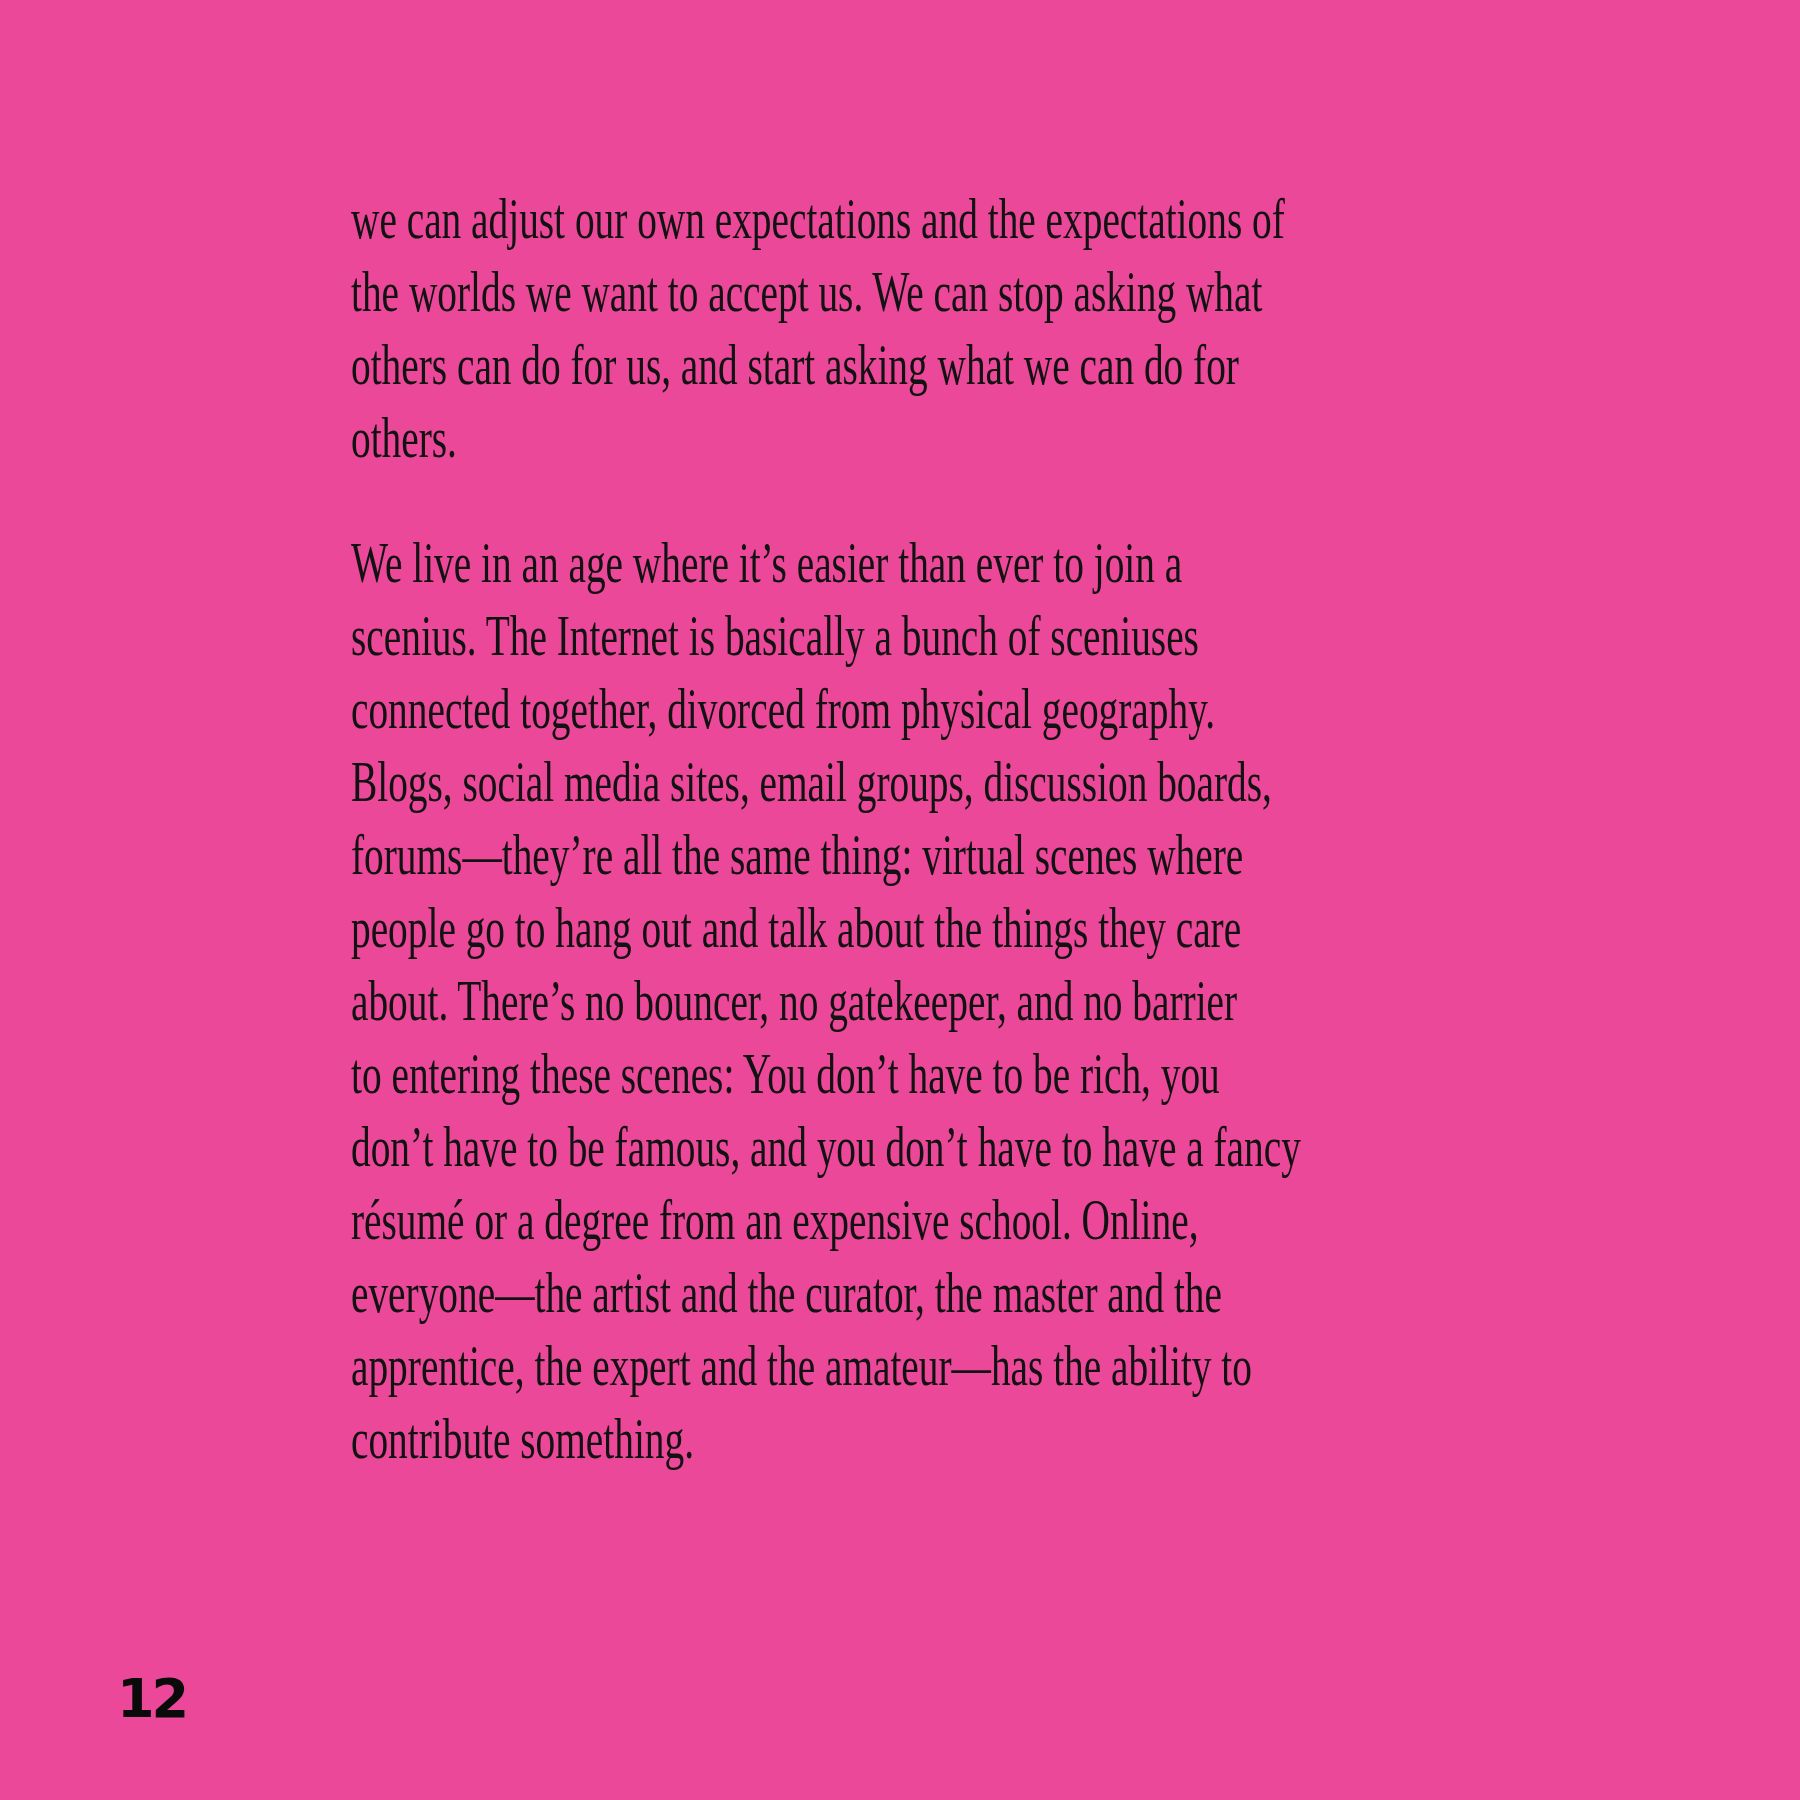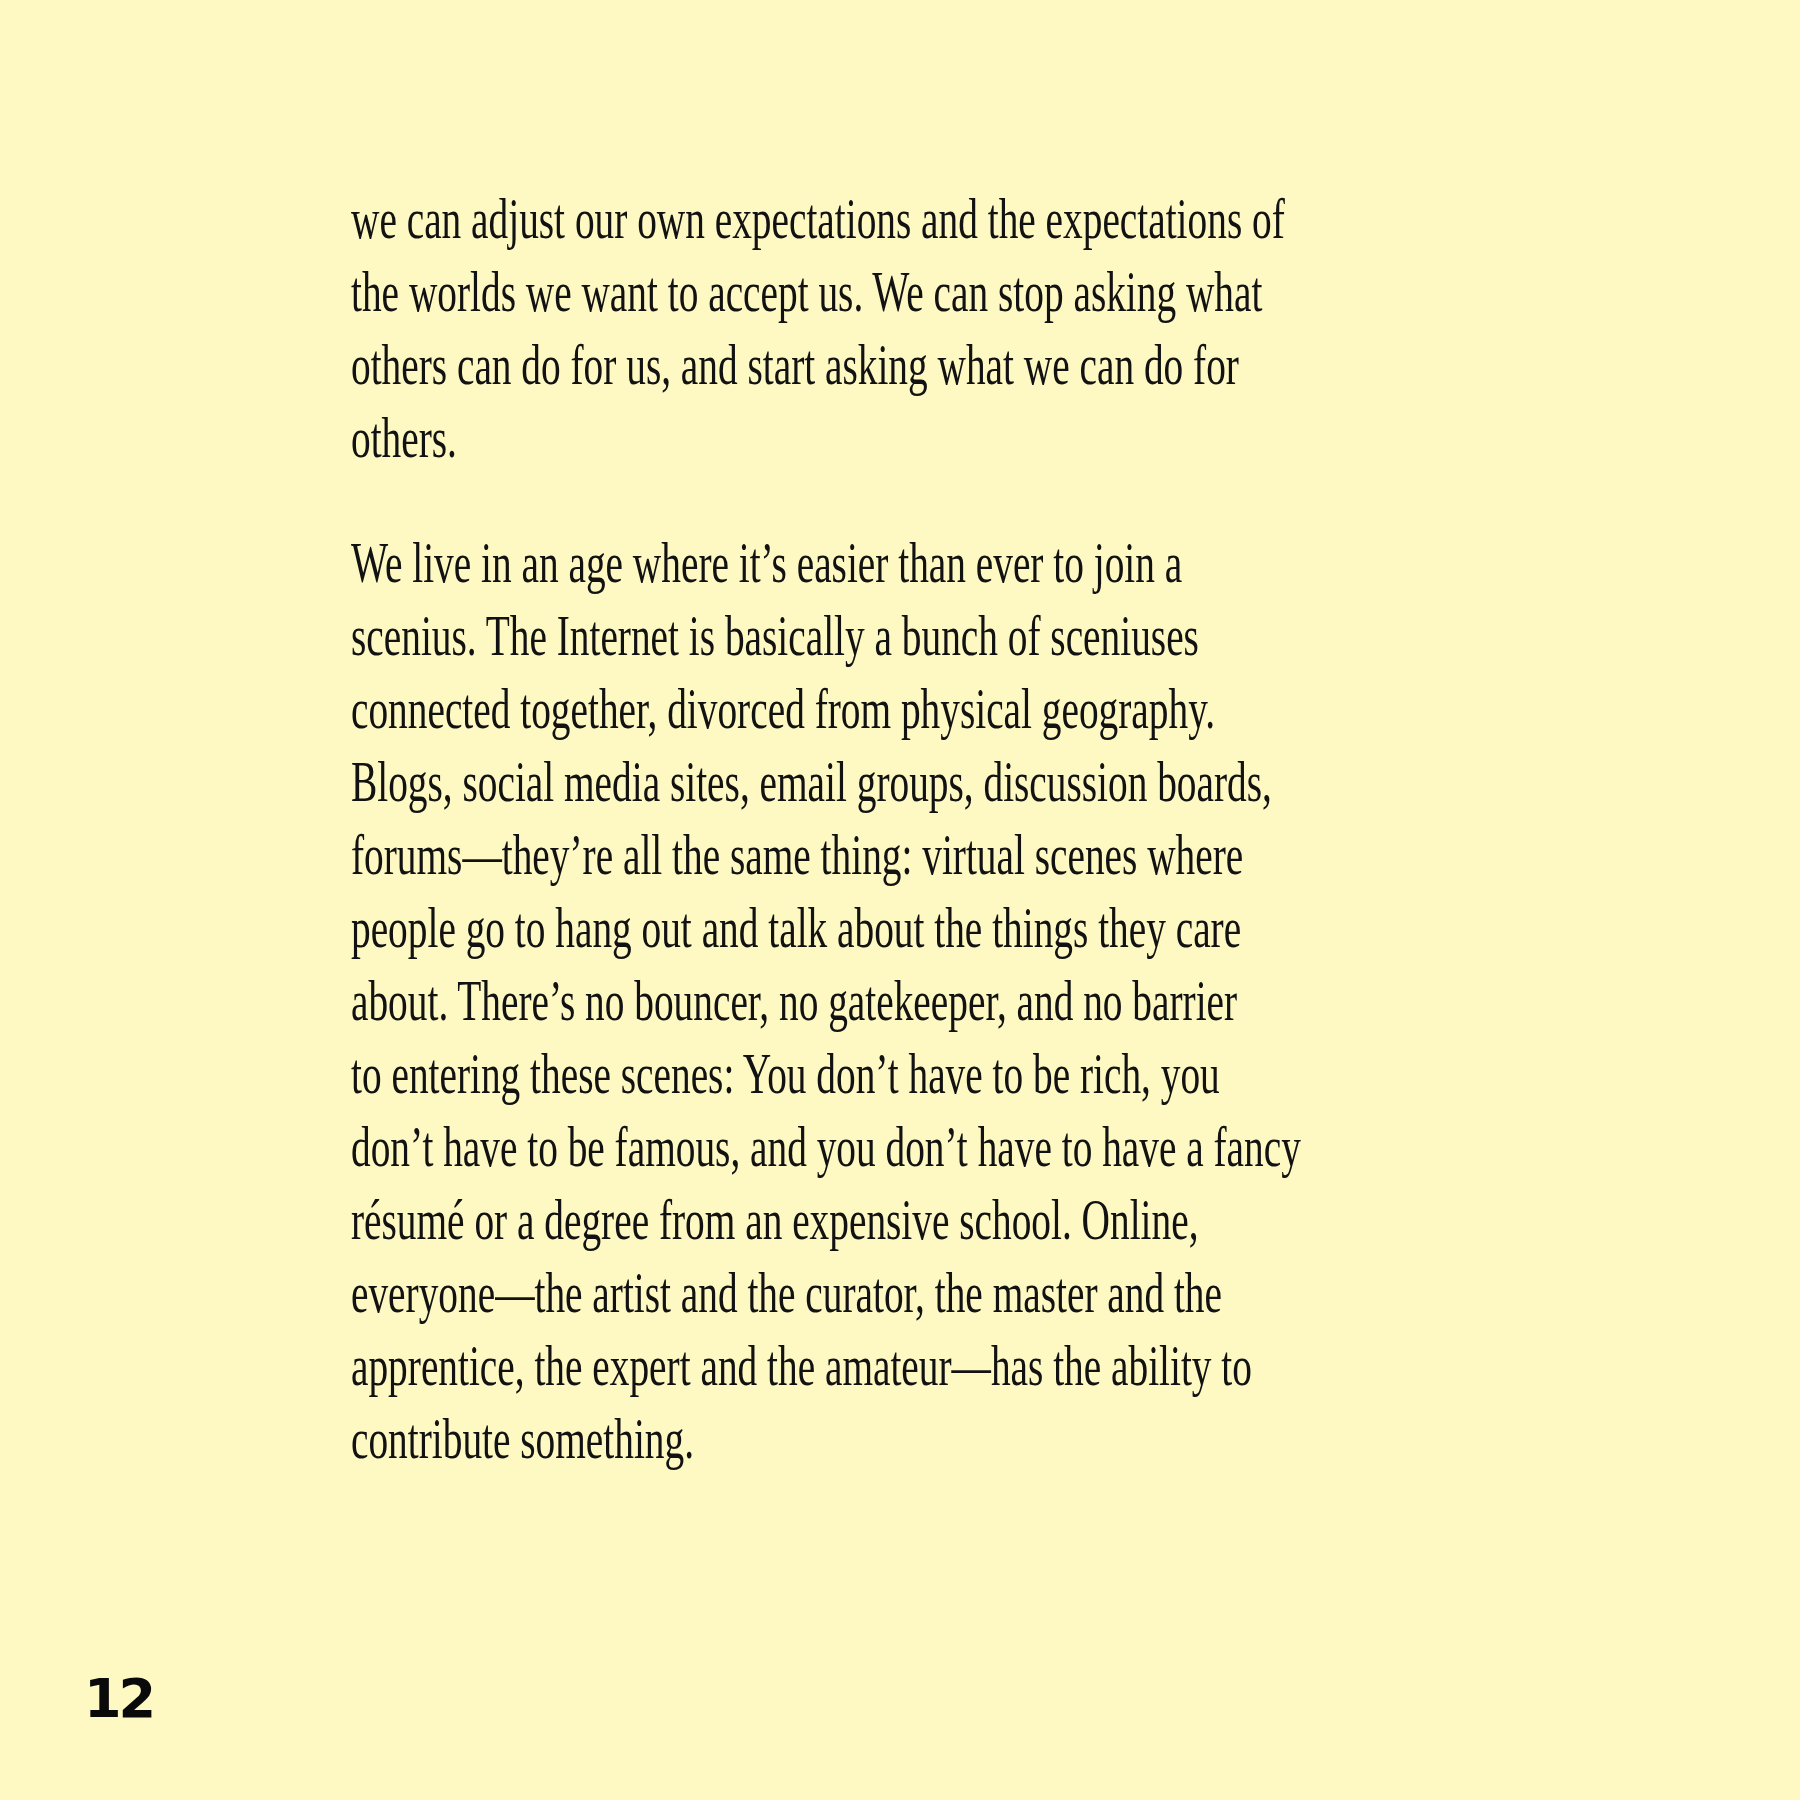--- a/index.html
+++ b/index.html
@@ -10,21 +10,21 @@
   body {
     width: 1800px;
     height: 1800px;
     position: relative;
     overflow: hidden;
     font-family: "Liberation Serif", "DejaVu Serif", serif;
   }
   .book-page {
     position: absolute;
     inset: 0;
-    background: #fef9c3;
+    background: #ec4899;
   }
   .text-block {
     position: absolute;
     left: 351px;
     top: 182px;
     color: #121212;
     font-size: 57px;
     line-height: 73px;
     transform: scaleX(0.69);
     transform-origin: 0 0;
@@ -35,21 +35,21 @@
   }
   .para:last-child {
     margin-bottom: 0;
   }
   .line {
     display: block;
     white-space: pre;
   }
   .page-number {
     position: absolute;
-    left: 84px;
+    left: 117px;
     top: 1672px;
     color: #0a0a0a;
     font-family: "DejaVu Sans", "Liberation Sans", sans-serif;
     font-weight: bold;
     font-size: 54px;
     line-height: 1;
     letter-spacing: -3px;
   }
 </style>
 </head>

